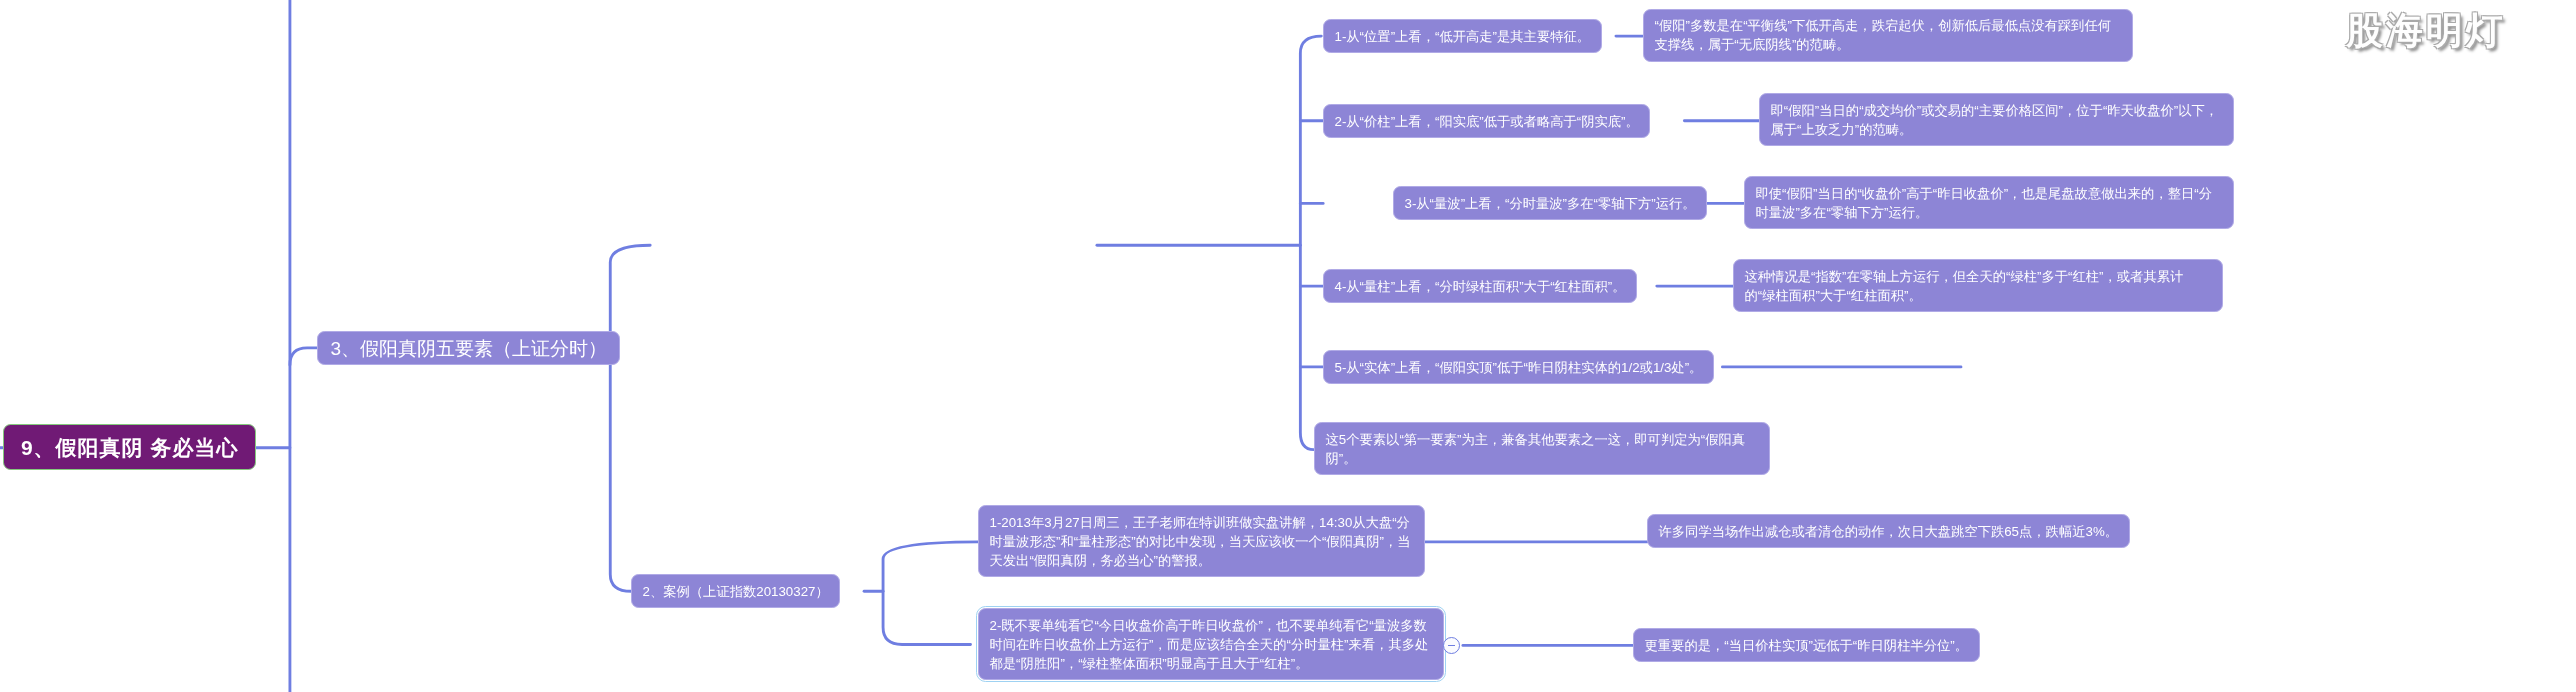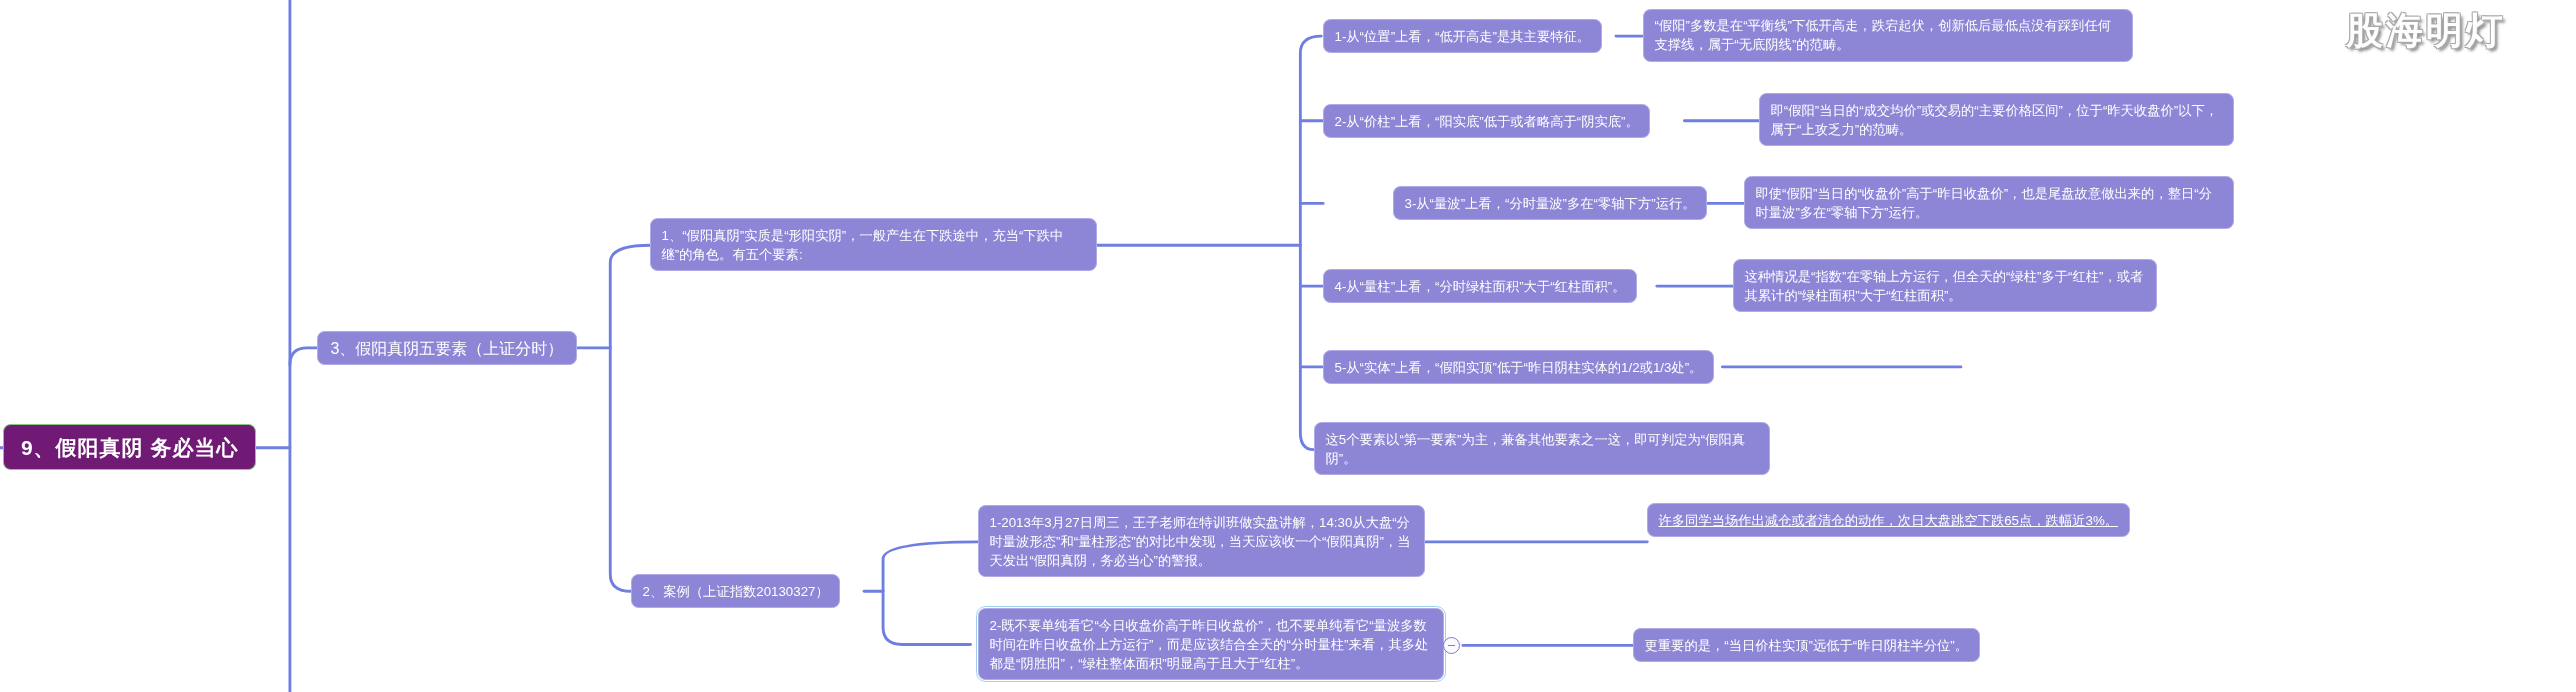--- a/index.html
+++ b/index.html
@@ -28,21 +28,21 @@
   .root-topic {
     background:#701a75;
     border:1.9px solid #85ca7d;
     border-radius:7.6px;
     font-size:21px;
     line-height:27px;
     font-weight:bold;
     padding:8.6px 17px;
     letter-spacing:1px;
   }
-  .branch-topic { font-size:16px; padding:6.7px 12.4px; }
+  .branch-topic { font-size:19px; padding:6.7px 12.4px; }
   .selected {
     outline:1.9px solid #9fd2f2;
     outline-offset:1.9px;
   }
   .collapse-btn {
     position:absolute;
     z-index:3;
     width:17px; height:17px;
     border:1.9px solid #6f7ee1;
     border-radius:50%;
@@ -100,39 +100,38 @@
       <path d="M1029 570 Q929 570 929 588 L929 660 Q929 678 949 678 L1021 678"></path>
       <path d="M1499 570 L1733 570"></path>
       <path d="M1539 679 L1718 679"></path>
     </g>
   </svg>
 
   <div class="topic root-topic nowrap" style="left:2.9px; top:424px;">9、假阳真阴 务必当心</div>
 
   <div class="topic branch-topic nowrap" style="left:317px; top:331px;">3、假阳真阴五要素（上证分时）</div>
 
-  <div class="topic" style="left:650px; top:218px; width:447px;">1、“假阳真阴”实质是“形阳实阴”，一般产生在下跌途中，充当“下跌中继”的角色。有五个要素:</div>
 
   <div class="topic nowrap" style="left:1323px; top:19px;">1-从“位置”上看，“低开高走”是其主要特征。</div>
   <div class="topic nowrap" style="left:1323px; top:104px;">2-从“价柱”上看，“阳实底”低于或者略高于“阴实底”。</div>
   <div class="topic nowrap" style="left:1393px; top:186px;">3-从“量波”上看，“分时量波”多在“零轴下方”运行。</div>
   <div class="topic nowrap" style="left:1323px; top:269px;">4-从“量柱”上看，“分时绿柱面积”大于“红柱面积”。</div>
   <div class="topic nowrap" style="left:1323px; top:350px;">5-从“实体”上看，“假阳实顶”低于“昨日阴柱实体的1/2或1/3处”。</div>
 
   <div class="topic" style="left:1643px; top:8.6px; width:490px;">“假阳”多数是在“平衡线”下低开高走，跌宕起伏，创新低后最低点没有踩到任何支撑线，属于“无底阴线”的范畴。</div>
   <div class="topic" style="left:1744px; top:176px; width:490px;">即使“假阳”当日的“收盘价”高于“昨日收盘价”，也是尾盘故意做出来的，整日“分时量波”多在“零轴下方”运行。</div>
   <div class="topic" style="left:1759px; top:93px; width:475px;">即“假阳”当日的“成交均价”或交易的“主要价格区间”，位于“昨天收盘价”以下，属于“上攻乏力”的范畴。</div>
-  <div class="topic" style="left:1733px; top:259px; width:424px;">这种情况是“指数”在零轴上方运行，但全天的“绿柱”多于“红柱”，或者其累计的“绿柱面积”大于“红柱面积”。</div>
+  <div class="topic" style="left:1733px; top:259px; width:490px;">这种情况是“指数”在零轴上方运行，但全天的“绿柱”多于“红柱”，或者其累计的“绿柱面积”大于“红柱面积”。</div>
 
   <div class="topic" style="left:1314px; top:422px; width:456px;">这5个要素以“第一要素”为主，兼备其他要素之一这，即可判定为“假阳真阴”。</div>
 
   <div class="topic nowrap" style="left:631px; top:574px;">2、案例（上证指数20130327）</div>
 
   <div class="topic" style="left:978px; top:505px; width:447px;">1-2013年3月27日周三，王子老师在特训班做实盘讲解，14:30从大盘“分时量波形态”和“量柱形态”的对比中发现，当天应该收一个“假阳真阴”，当天发出“假阳真阴，务必当心”的警报。</div>
-  <div class="topic nowrap" style="left:1647px; top:503px;text-decoration:underline;">许多同学当场作出减仓或者清仓的动作，次日大盘跳空下跌65点，跌幅近3%。</div>
+  <div class="topic nowrap" style="left:1647px; top:514px;">许多同学当场作出减仓或者清仓的动作，次日大盘跳空下跌65点，跌幅近3%。</div>
 
   <div class="topic selected" style="left:978px; top:608px; width:466px;">2-既不要单纯看它“今日收盘价高于昨日收盘价”，也不要单纯看它“量波多数时间在昨日收盘价上方运行”，而是应该结合全天的“分时量柱”来看，其多处都是“阴胜阳”，“绿柱整体面积”明显高于且大于“红柱”。</div>
 
   <div class="collapse-btn" style="left:1443px; top:637px;">
     <span class="minus"></span>
   </div>
 
   <div class="topic nowrap" style="left:1633px; top:628px;">更重要的是，“当日价柱实顶”远低于“昨日阴柱半分位”。</div>
 
   <div class="watermark" style="left:2346px; top:5.7px;">股海明灯</div>

